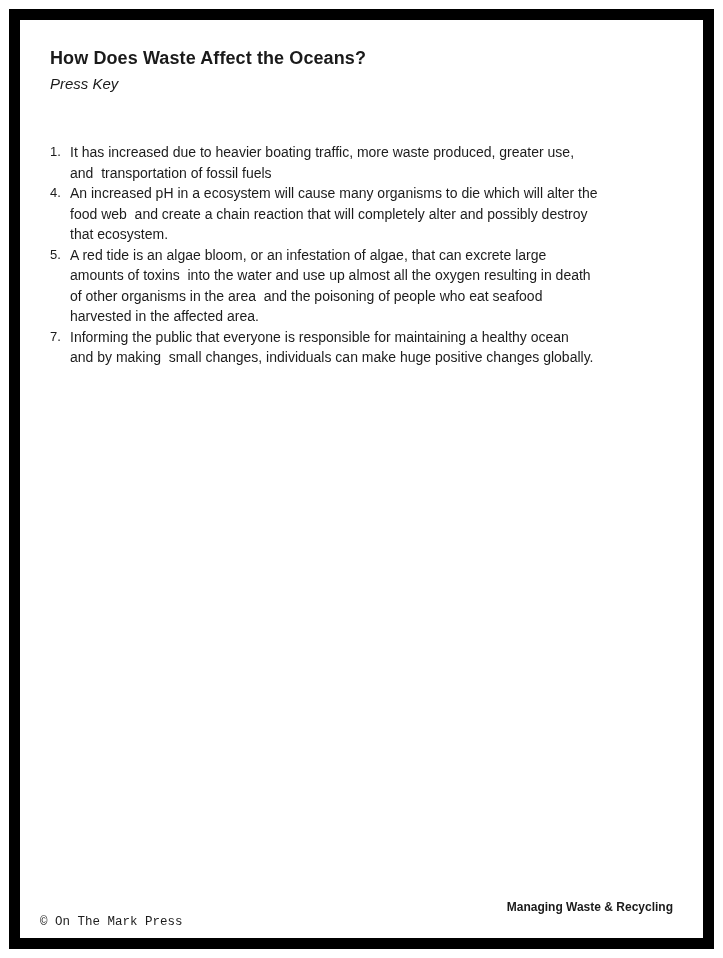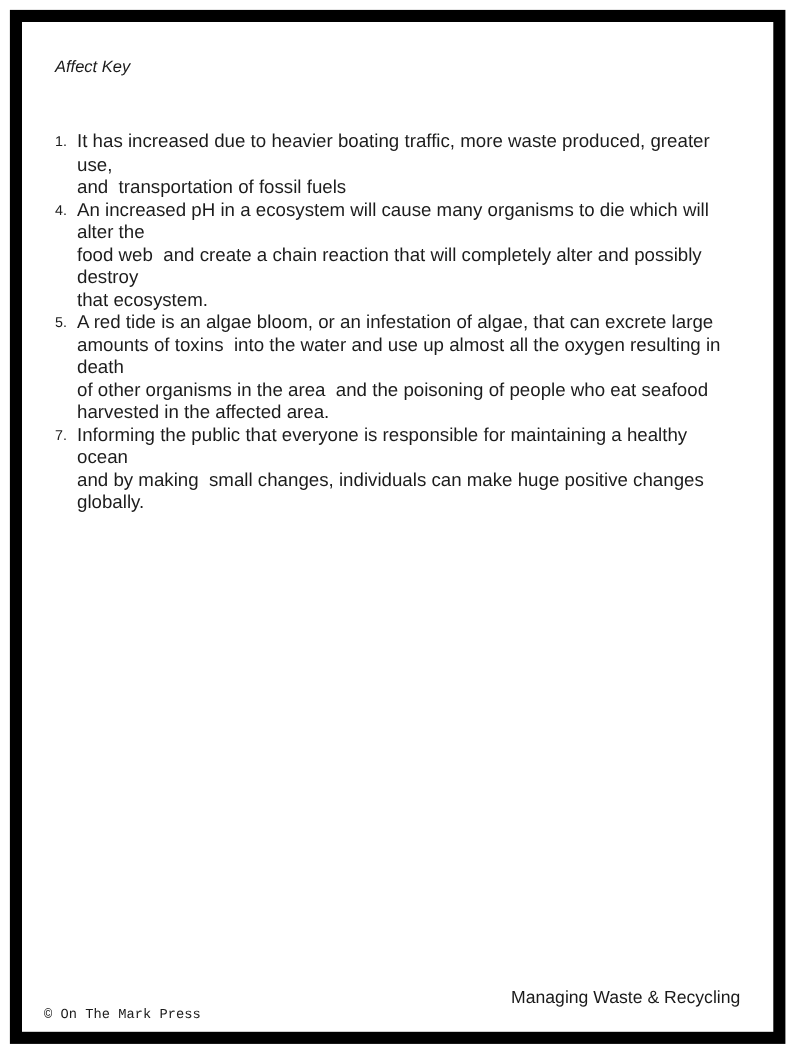--- a/index.html
+++ b/index.html
@@ -48,52 +48,53 @@
   }
   .answer-number {
     flex: 0 0 20px;
     width: 20px;
     font-size: 13px;
     line-height: 20.5px;
     color: #1c1c1c;
   }
   .answer-text {
     flex: 1 1 auto;
-    font-size: 17px;
+    font-size: 14px;
     line-height: 20.5px;
     white-space: pre-wrap;
     color: #1c1c1c;
   }
   .footer-copyright {
     position: absolute;
     left: 20px;
     bottom: 8px;
     font-size: 12.5px;
     line-height: 16px;
     color: #1c1c1c;
     font-family: Liberation Mono, monospace;
   }
   .footer-book-title {
     position: absolute;
     right: 30px;
     bottom: 23px;
-    font-size: 16px;
+    font-size: 12px;
     line-height: 15px;
-    font-weight: normal;
+    font-weight: bold;
     color: #1a1a1a;
   }
 </style>
 </head>
 <body>
 
 <div class="canvas">
   <div class="page">
 
+    <h1 class="page-title">How Does Waste Affect the Oceans?</h1>
 
-    <div class="page-subtitle">Affect Key</div>
+    <div class="page-subtitle">Press Key</div>
 
     <div class="answer-list">
 
       <div class="answer-item">
         <span class="answer-number">1.</span>
         <div class="answer-text">It has increased due to heavier boating traffic, more waste produced, greater use,
 and  transportation of fossil fuels</div>
       </div>
 
       <div class="answer-item">

